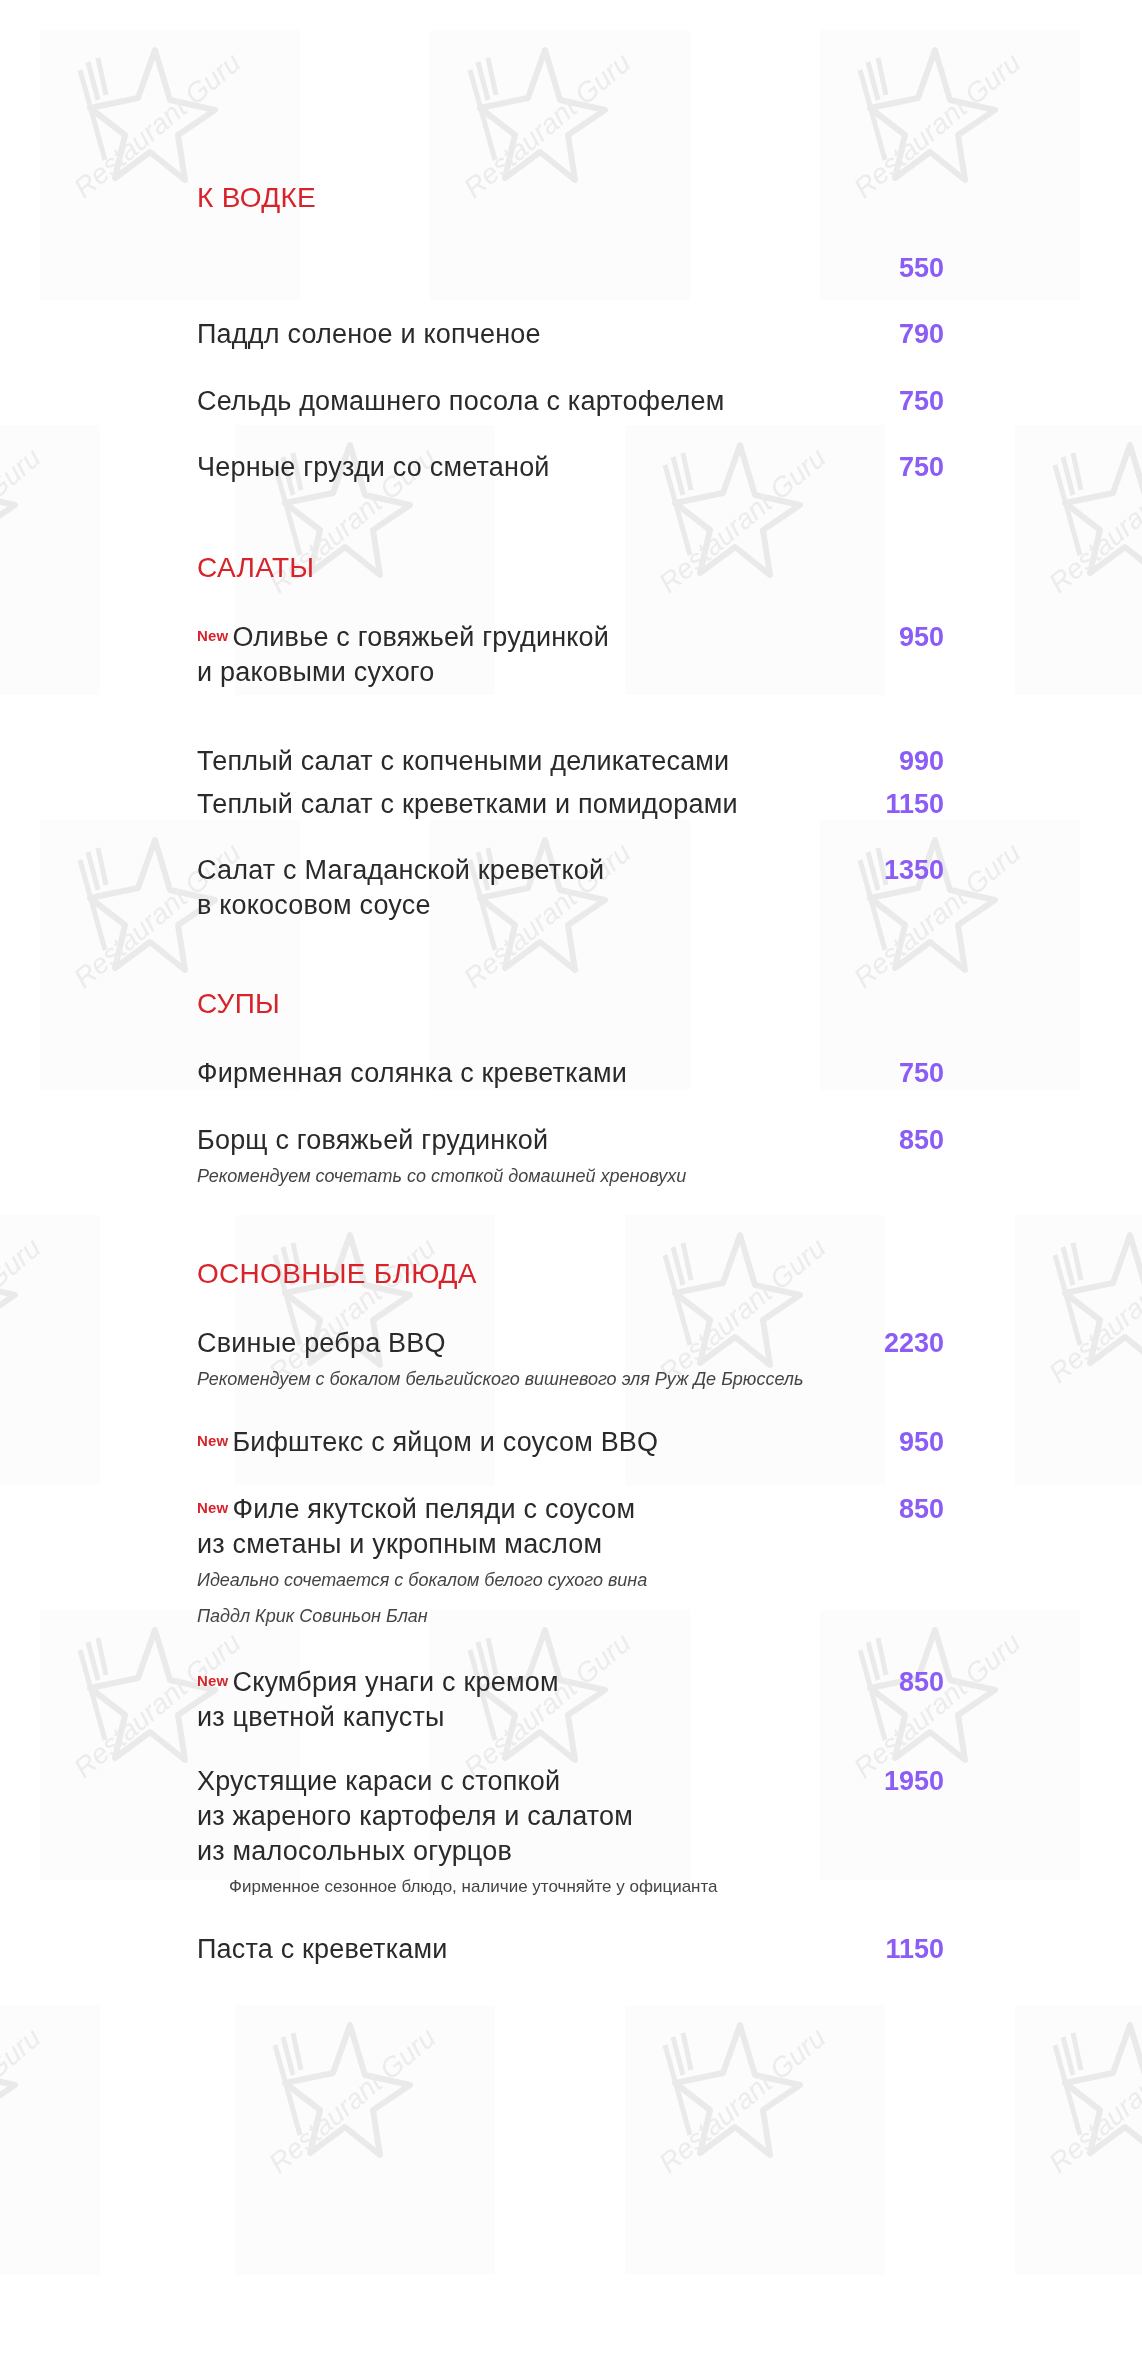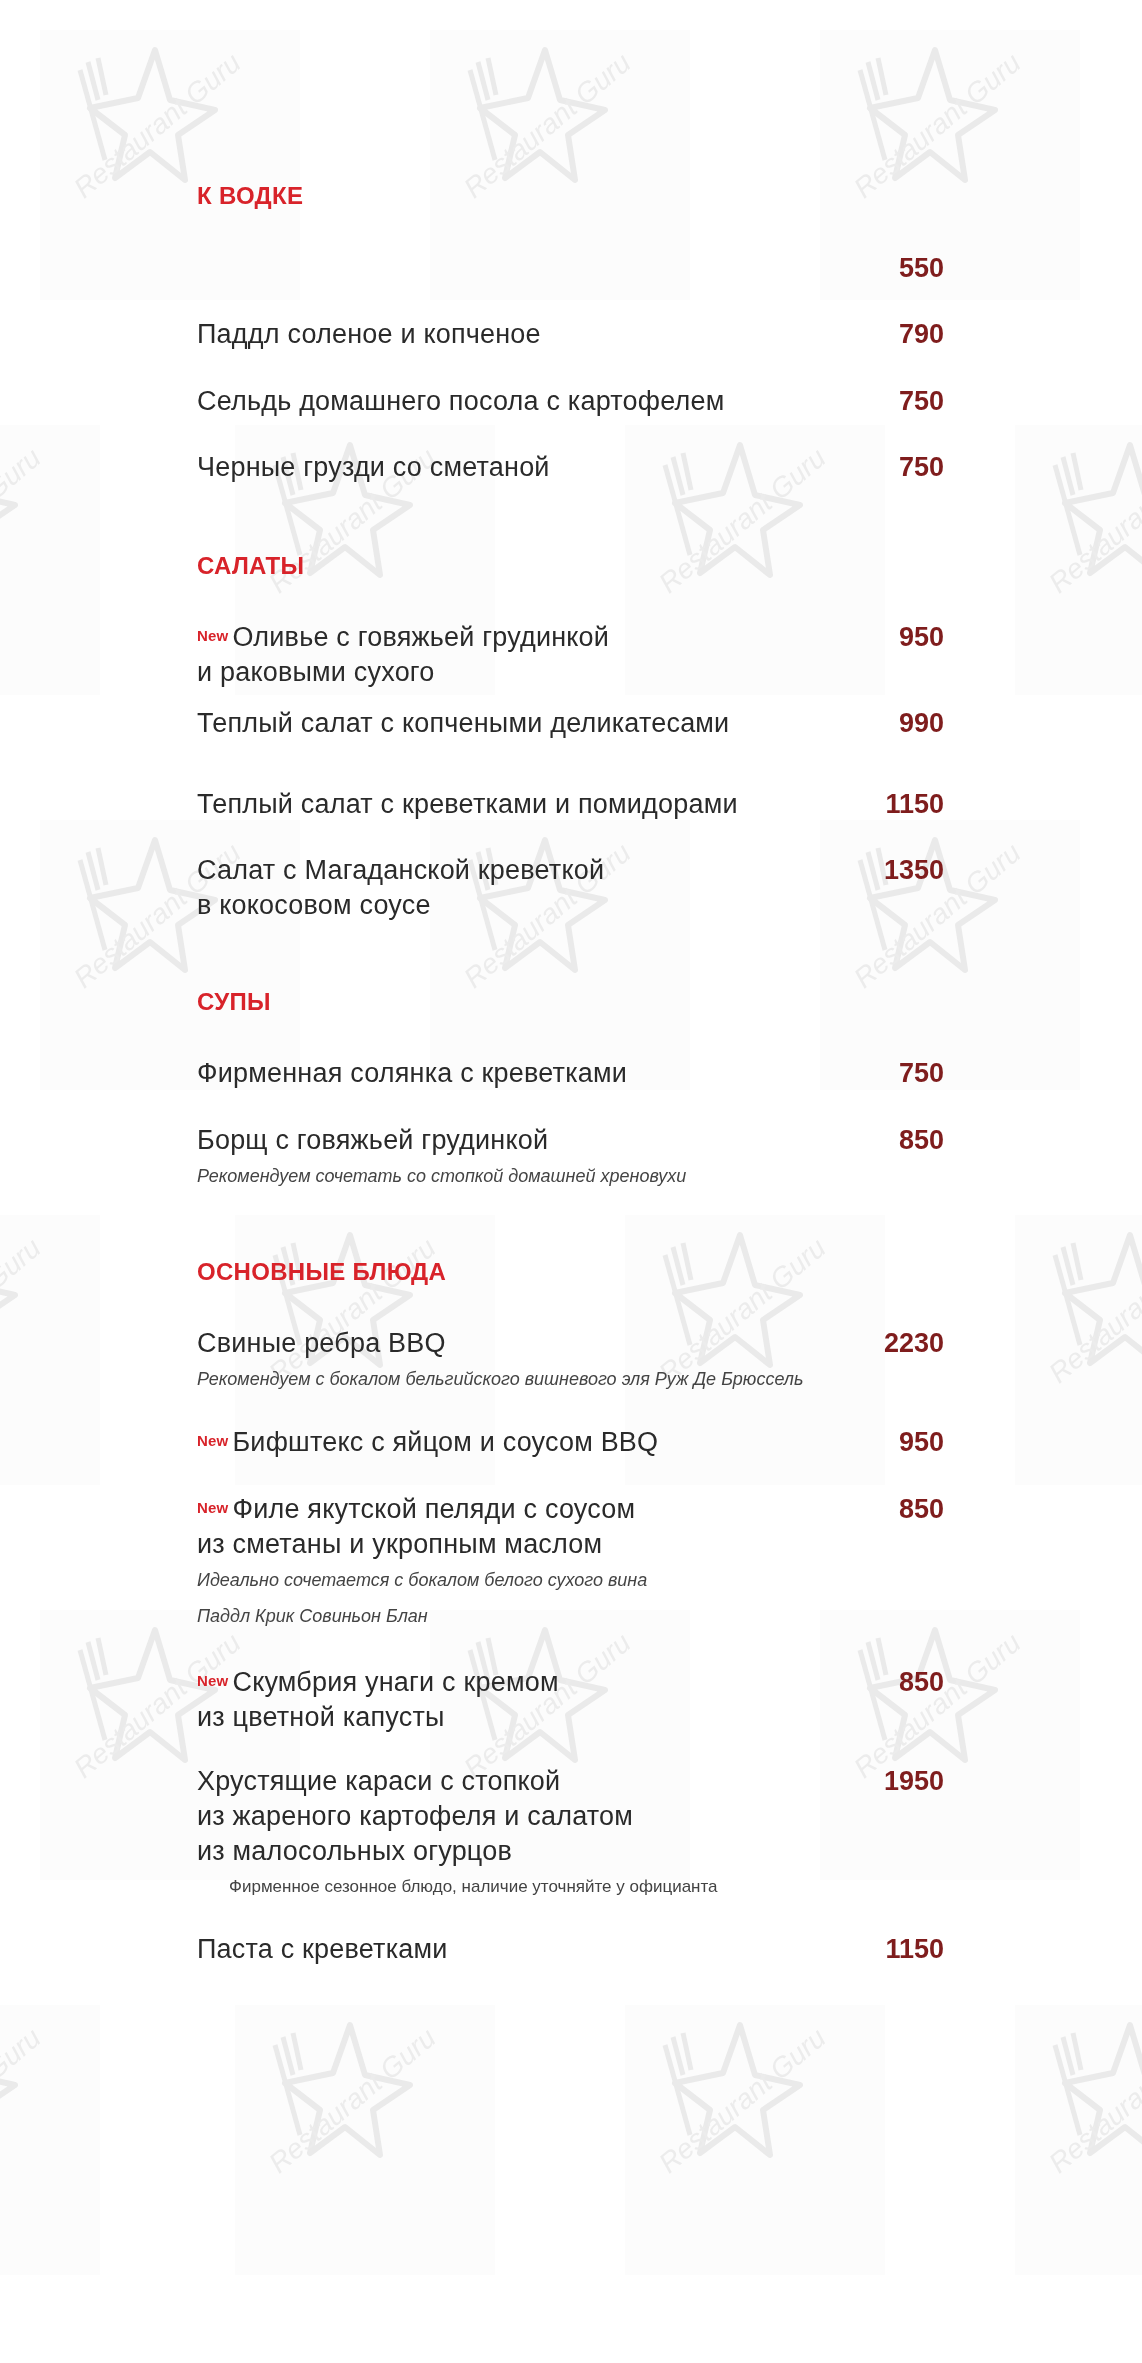--- a/index.html
+++ b/index.html
@@ -4,25 +4,25 @@
 <style>
   html,body{margin:0;padding:0;}
   body{width:1142px;height:2363px;background:#fff;position:relative;overflow:hidden;
        font-family:"Liberation Sans","DejaVu Sans",sans-serif;color:#222;}
   .wm-layer{position:absolute;left:0;top:0;width:1142px;height:2363px;pointer-events:none;}
   .wm{position:absolute;width:260px;height:270px;background:#fcfcfc;}
   .wm svg{position:absolute;left:20px;top:10px;}
   .wm .wm-text{position:absolute;left:28px;top:150px;transform:rotate(-40deg);transform-origin:left top;
        font-family:"Liberation Sans",sans-serif;font-style:italic;font-size:28px;color:#ececec;white-space:nowrap;}
   .menu{position:absolute;left:0;top:0;width:1142px;}
-  .heading{position:absolute;left:197px;font-weight:bold;font-size:24px;color:#d8232a;letter-spacing:0.3px;}
+  .heading{position:absolute;left:197px;font-weight:normal;font-size:28px;color:#d8232a;letter-spacing:0.3px;}
   .item{position:absolute;left:197px;width:747px;}
   .name{font-size:27px;line-height:35px;color:#2a2a2a;width:640px;letter-spacing:0.2px;}
   .new{font-size:15px;font-weight:bold;color:#d8232a;vertical-align:top;position:relative;top:-2px;margin-right:4px;}
-  .price{position:absolute;right:0;top:0;font-size:27px;line-height:35px;font-weight:bold;color:#7f1d1d;}
+  .price{position:absolute;right:0;top:0;font-size:27px;line-height:35px;font-weight:bold;color:#8b5cf6;}
   .note{font-size:18px;font-style:italic;color:#444;line-height:36px;}
   .note.plain{font-style:normal;font-size:17px;margin-left:32px;}
 </style>
 </head>
 <body>
 
 <div class="wm-layer">
   <div class="wm" style="left:40px;top:30px">
       <svg width="160" height="150" viewBox="0 0 160 150">
         <path d="M95 10 L110 60 L155 70 L118 95 L125 140 L90 112 L55 138 L65 95 L30 68 L78 58 Z" fill="none" stroke="#eaeaea" stroke-width="6" stroke-linejoin="round"></path>
@@ -195,21 +195,21 @@
     <div class="name">Черные грузди со сметаной</div>
     <div class="price">750</div>
   </div>
 
   <div class="heading" style="top:552px">САЛАТЫ</div>
   <div class="item" style="top:620px">
     <div class="name"><span class="new">New</span><span>Оливье с говяжьей грудинкой</span></div>
     <div class="name">и раковыми сухого</div>
     <div class="price">950</div>
   </div>
-  <div class="item" style="top:706px">
+  <div class="item" style="top:744px">
     <div class="name">Теплый салат с копчеными деликатесами</div>
     <div class="price">990</div>
   </div>
   <div class="item" style="top:787px">
     <div class="name">Теплый салат с креветками и помидорами</div>
     <div class="price">1150</div>
   </div>
   <div class="item" style="top:853px">
     <div class="name">Салат с Магаданской креветкой</div>
     <div class="name">в кокосовом соусе</div>

